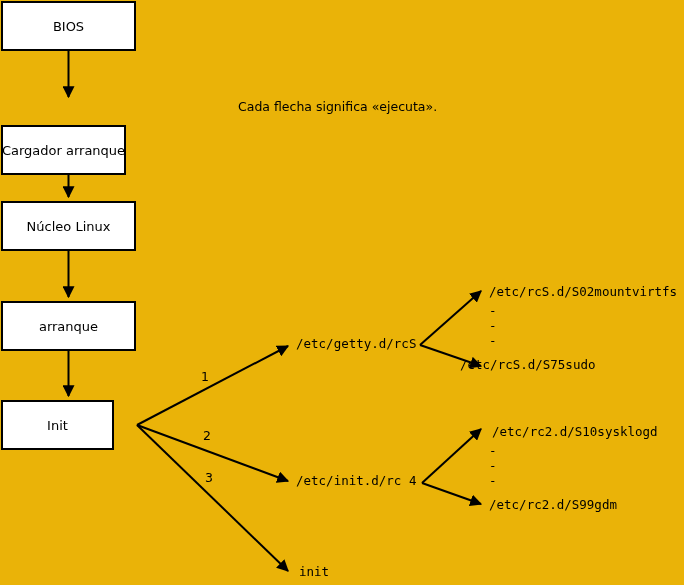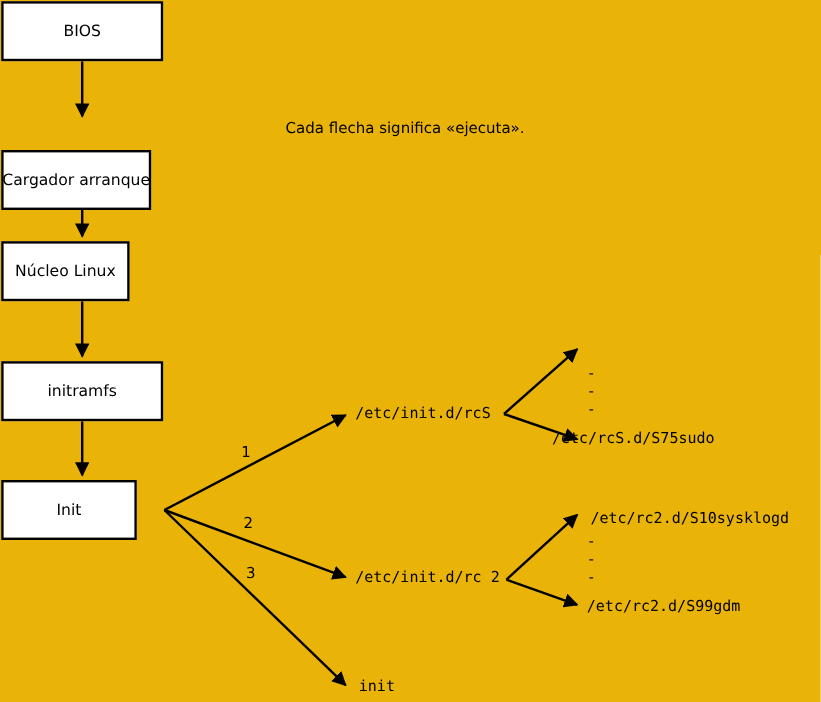--- a/index.html
+++ b/index.html
@@ -91,40 +91,41 @@
     <line x1="422" y1="483" x2="481" y2="429" stroke="#000000" stroke-width="2" marker-end="url(#ah)"></line>
     <line x1="422" y1="483" x2="481" y2="504" stroke="#000000" stroke-width="2" marker-end="url(#ah)"></line>
   </svg>
 
   <div class="box" style="left:1px; top:1px; width:135px; height:50px;">
     <span>BIOS</span>
   </div>
   <div class="box" style="left:1px; top:101px; width:125px; height:50px;margin-top:24px;">
     <span>Cargador arranque</span>
   </div>
-  <div class="box" style="left:1px; top:201px; width:107px; height:50px;">
+  <div class="box" style="left:1px; top:201px; width:135px; height:50px;">
     <span>Núcleo Linux</span>
   </div>
   <div class="box" style="left:1px; top:301px; width:135px; height:50px;">
-    <span>initramfs</span>
+    <span>arranque</span>
   </div>
   <div class="box" style="left:1px; top:400px; width:113px; height:50px;">
     <span>Init</span>
   </div>
 
   <div class="caption" style="left:238px; top:68px;margin-top:31px;">Cada flecha significa «ejecuta».</div>
 
   <div class="edge-num" style="left:201px; top:369px;">1</div>
   <div class="edge-num" style="left:203px; top:428px;">2</div>
   <div class="edge-num" style="left:205px; top:470px;">3</div>
 
-  <div class="mono-label" style="left:296px; top:336px;">/etc/init.d/rcS</div>
-  <div class="mono-label" style="left:296px; top:473px;">/etc/init.d/rc 2</div>
+  <div class="mono-label" style="left:296px; top:336px;">/etc/getty.d/rcS</div>
+  <div class="mono-label" style="left:296px; top:473px;">/etc/init.d/rc 4</div>
   <div class="mono-label" style="left:299px; top:564px;">init</div>
 
+  <div class="mono-label" style="left:489px; top:284px;">/etc/rcS.d/S02mountvirtfs</div>
   <div class="dash-col" style="left:489px; top:303px;">
     <div>-</div>
     <div>-</div>
     <div>-</div>
   </div>
   <div class="mono-label" style="left:460px; top:357px;">/etc/rcS.d/S75sudo</div>
 
   <div class="mono-label" style="left:492px; top:424px;">/etc/rc2.d/S10sysklogd</div>
   <div class="dash-col" style="left:489px; top:443px;">
     <div>-</div>

